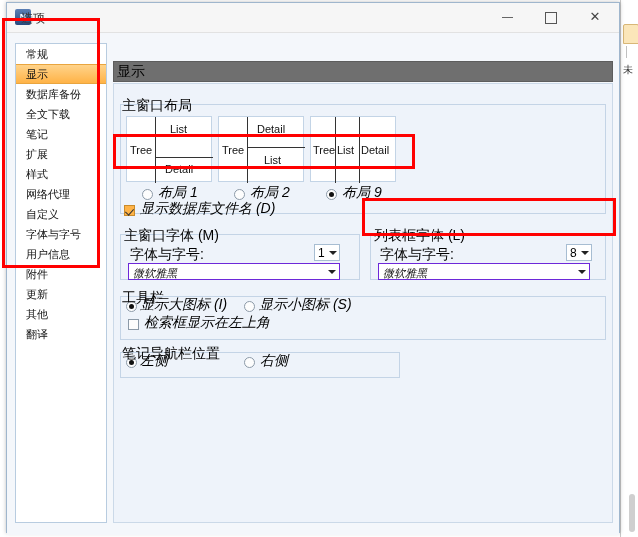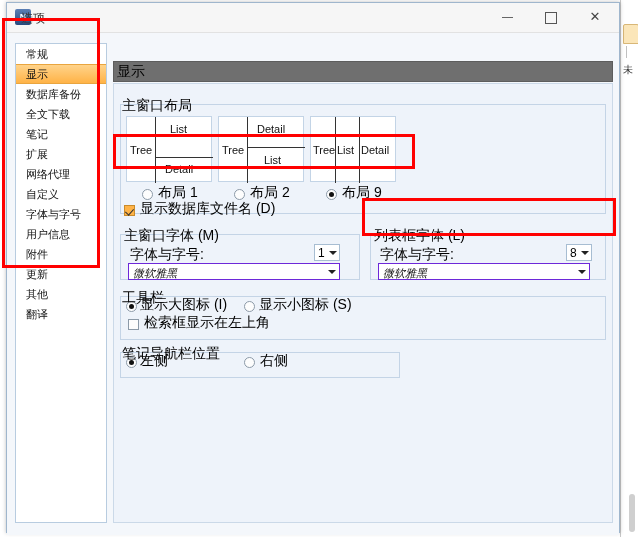--- a/index.html
+++ b/index.html
@@ -267,20 +267,21 @@
     width: 4px; height: 7px;
     border: solid #333;
     border-width: 0 1.6px 1.6px 0;
     transform: rotate(42deg);
   }
   .ctl-label {
     position: absolute;
     font-size: 14px;
     color: #000;
     white-space: nowrap;
+    font-style: italic;
   }
 
   
   #grp-mainfont { left: 6px; top: 150px; width: 240px; height: 46px; }
   #ttl-mainfont { left: 10px; top: 143px; }
   #grp-listfont { left: 256px; top: 150px; width: 236px; height: 46px; }
   #ttl-listfont { left: 260px; top: 143px; }
 
   .fld-label {
     position: absolute;
@@ -366,20 +367,21 @@
 
     <div class="content">
 
       <div class="sidebar">
         <div class="side-item">常规</div>
         <div class="side-item selected">显示</div>
         <div class="side-item">数据库备份</div>
         <div class="side-item">全文下载</div>
         <div class="side-item">笔记</div>
         <div class="side-item">扩展</div>
+        <div class="side-item">样式</div>
         <div class="side-item">网络代理</div>
         <div class="side-item">自定义</div>
         <div class="side-item">字体与字号</div>
         <div class="side-item">用户信息</div>
         <div class="side-item">附件</div>
         <div class="side-item">更新</div>
         <div class="side-item">其他</div>
         <div class="side-item">翻译</div>
       </div>
 

